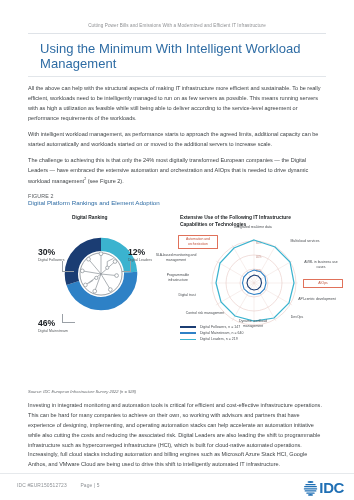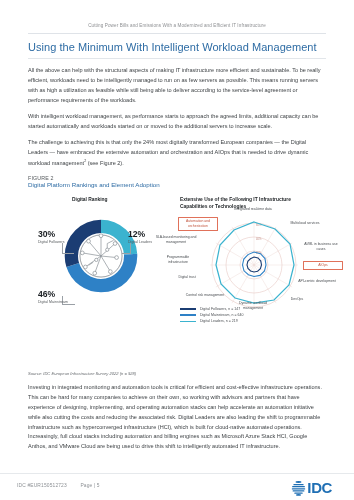--- a/index.html
+++ b/index.html
@@ -15,25 +15,26 @@
     text-align: center;
     font-size: 4.6px;
     color: #8d8f92;
     letter-spacing: .1px;
     padding-top: 23px;
     padding-bottom: 5px;
   }
   .head-rule { height: 1px; background: #dfe3e8; margin-bottom: 7px; }
 
   h1.section-title {
-    font-size: 11px;
+    font-size: 13px;
     font-weight: 400;
     color: #2e6ca4;
     letter-spacing: .05px;
     padding-bottom: 5px;
+    margin-left: 12px;
   }
   .title-rule { height: 1px; background: #e2e6ea; margin-bottom: 7px; }
 
   p.body {
     font-size: 5.55px;
     line-height: 1.78;
     color: #3f4346;
     text-align: left;
     margin-bottom: 6.5px;
   }
@@ -77,21 +78,21 @@
     display: block;
     font-size: 3.5px;
     font-weight: normal;
     color: #55595c;
     line-height: 1.25;
     margin-top: 1.5px;
     letter-spacing: .05px;
   }
   .pct.p30 { left: 2px;  top: 17px; }
   .pct.p24 { left: 92px; top: 17px; }
-  .pct.p46 { left: 2px;  top: 77px; }
+  .pct.p46 { left: 2px;  top: 88px; }
   .leader { position: absolute; border-left: .6px solid #9aa0a6; border-bottom: .6px solid #9aa0a6; }
   .leader.l30 { left: 26px; top: 30px; width: 12px; height: 11px; }
   .leader.l46 { left: 26px; top: 83px; width: 13px; height: 9px; }
   .leader.l24 { left: 86px; top: 30px; width: 9px; height: 11px;
                 border-left: none; border-right: .6px solid #9aa0a6; }
 
   
   .radar-wrap { position: absolute; left: 130px; top: 18px; width: 200px; height: 128px; }
   .radar-label {
     position: absolute;
@@ -127,21 +128,21 @@
     position: absolute;
     left: 0; bottom: 0;
     width: 354px; height: 27px;
     border-top: 1px solid #e6e9ec;
   }
   .footer-left {
     position: absolute; left: 17px; top: 9px;
     font-size: 4.9px; color: #8d9195; letter-spacing: .15px;
   }
   .footer-left .pg { margin-left: 12px; }
-  .logo { position: absolute; right: 22px; top: 5px; display: flex; align-items: center; }
+  .logo { position: absolute; right: 10px; top: 5px; display: flex; align-items: center; }
   .logo-text {
     font-size: 15px; font-weight: bold; color: #1f6fb4;
     letter-spacing: -.4px; margin-left: 1px;
   }
 </style>
 </head>
 <body>
 
 <div class="page">
 

